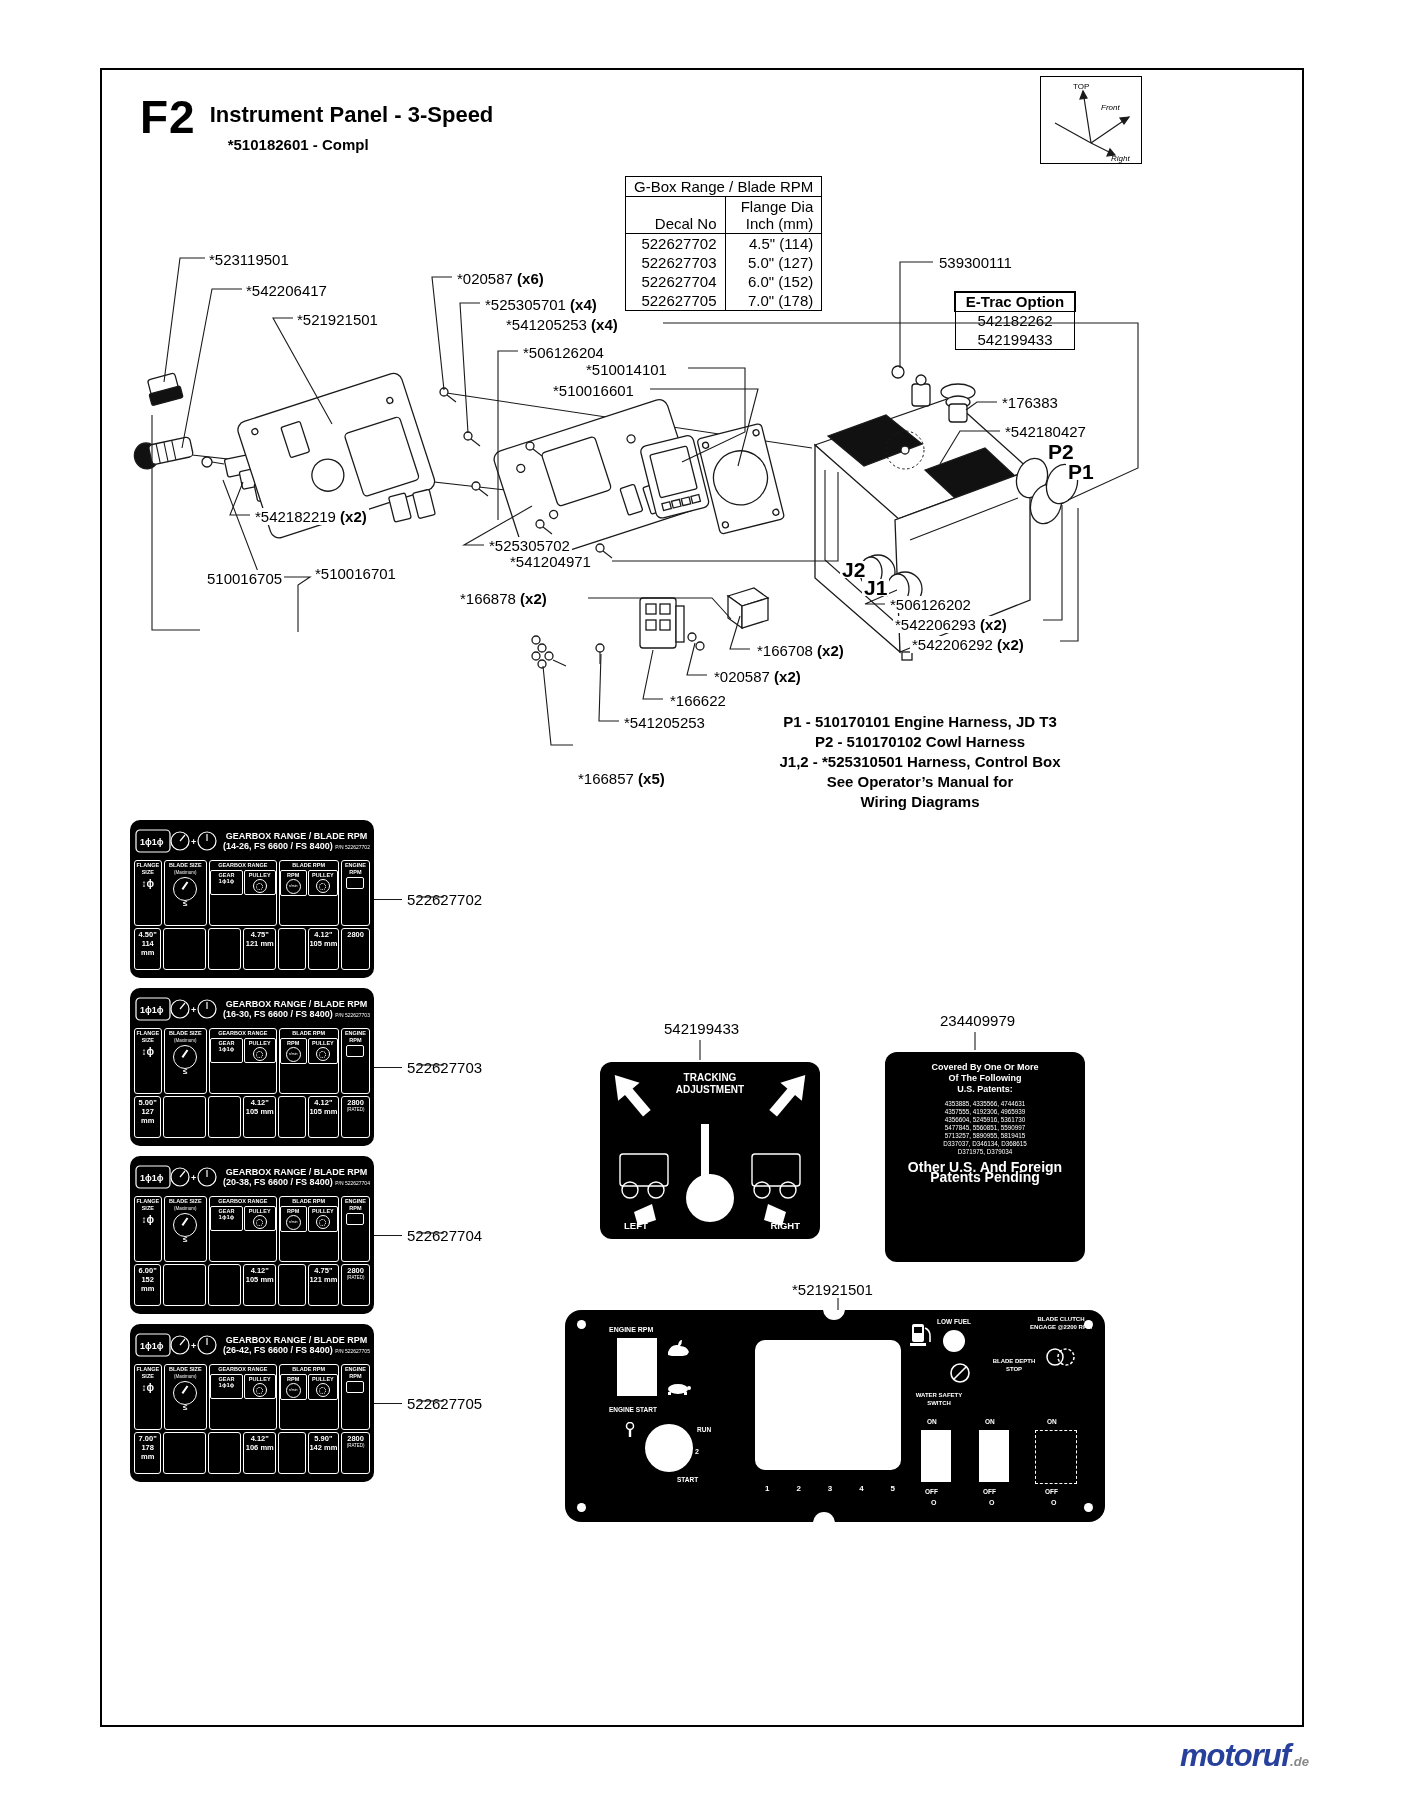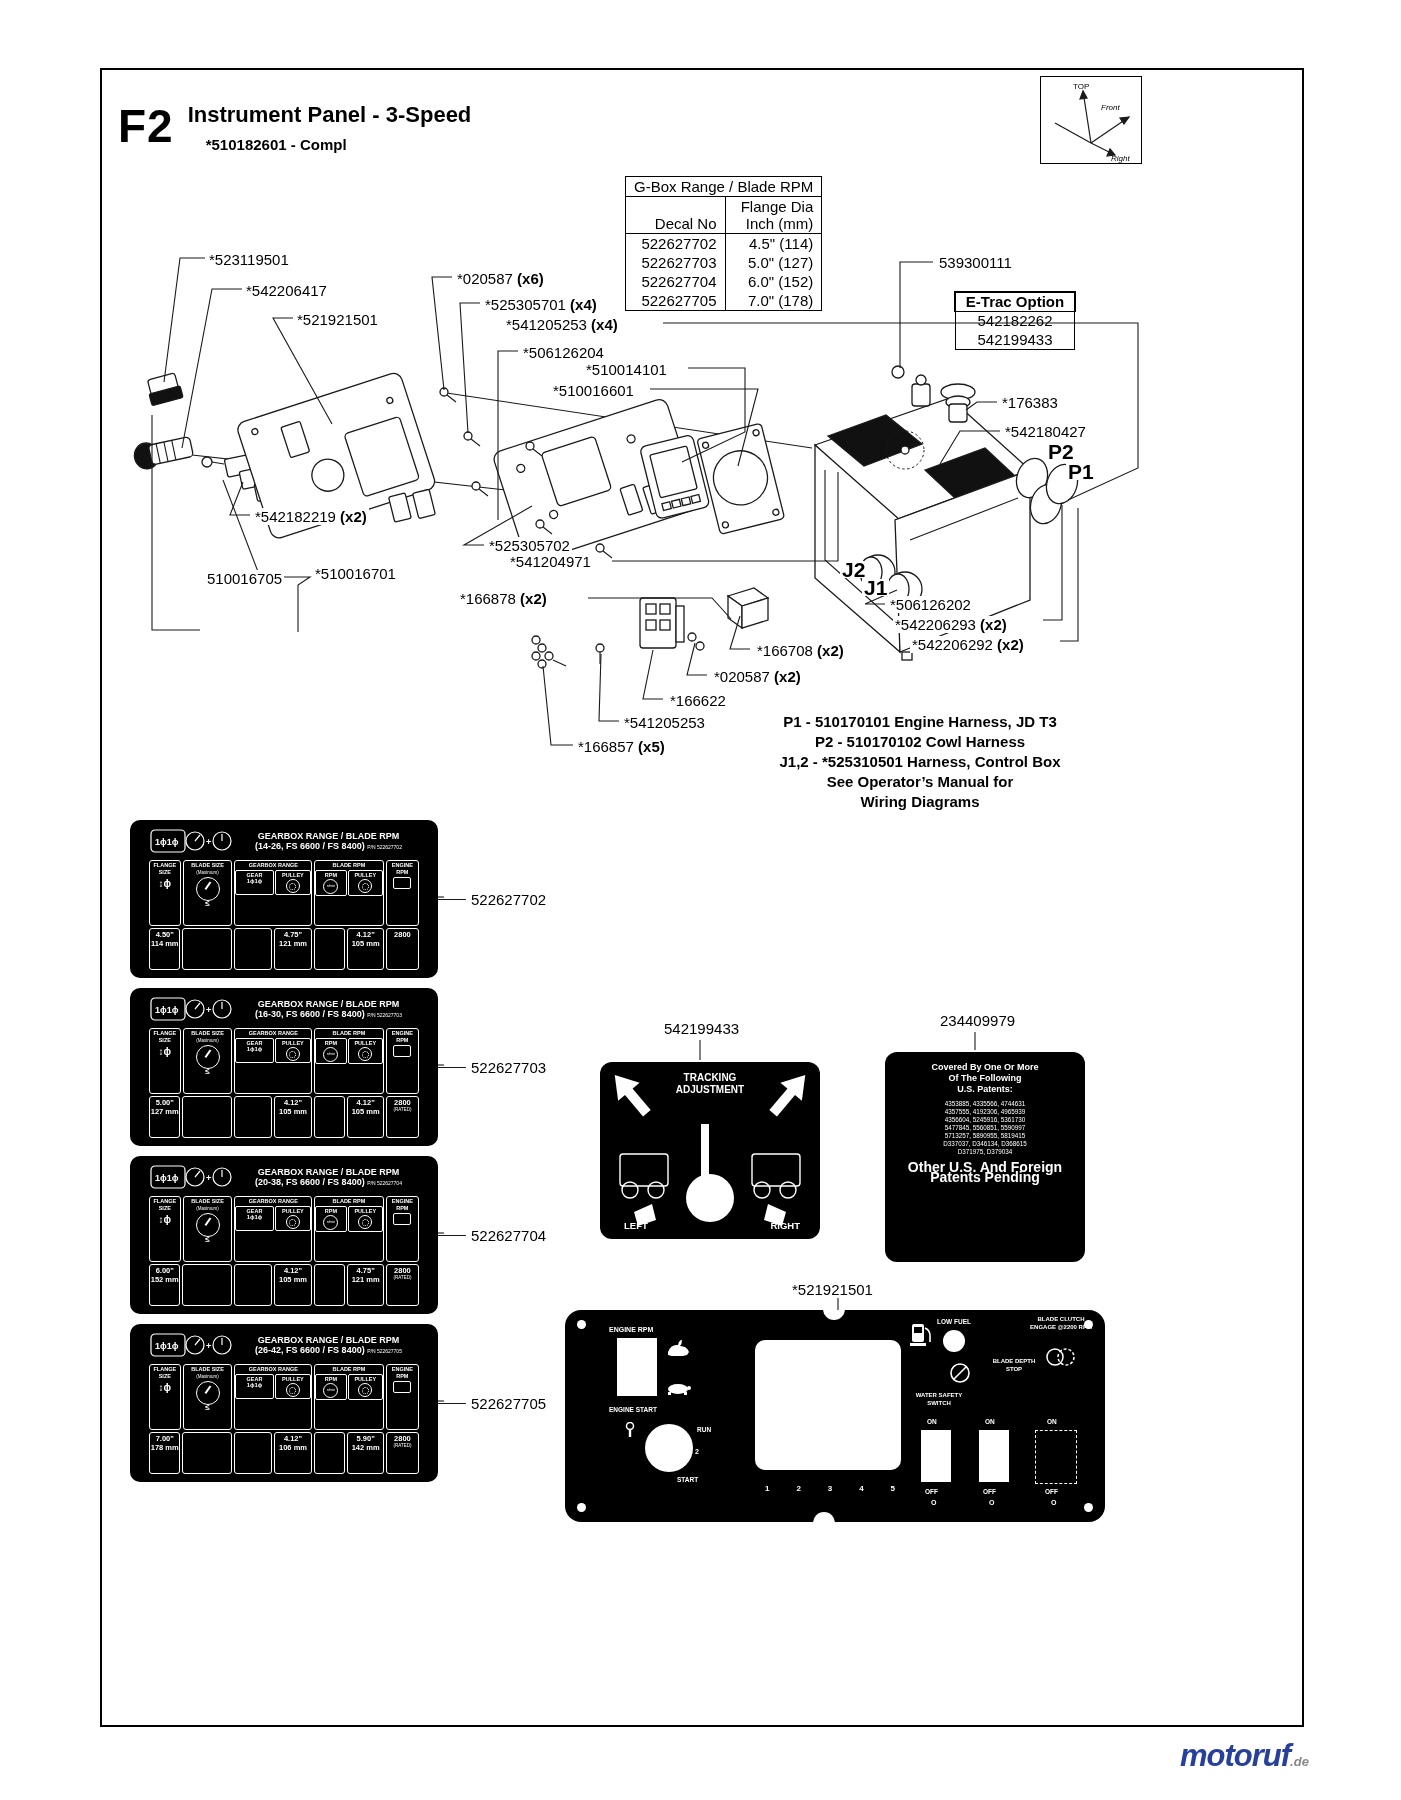--- a/index.html
+++ b/index.html
@@ -26,21 +26,21 @@
   
   .notes{font-size:15px;font-weight:bold;text-align:center;line-height:20px;white-space:nowrap;}
   
   .art{position:absolute;left:0;top:0;}
   .art .p{stroke:#1a1a1a;stroke-width:1.3;fill:#fff;}
   .art .blk{stroke:#1a1a1a;stroke-width:1.3;fill:#111;}
   .art .ln{stroke:#1a1a1a;stroke-width:1.1;fill:none;}
   .art .dt{stroke:#1a1a1a;stroke-width:1;fill:none;stroke-dasharray:2.5 2.5;}
   
   .gdecal{position:absolute;left:130px;width:380px;height:158px;display:flex;align-items:center;}
-  .gd-box{width:308px;height:158px;background:#000;border-radius:10px;color:#fff;box-sizing:border-box;padding:4px 19px;flex:none;}
+  .gd-box{width:244px;height:158px;background:#000;border-radius:10px;color:#fff;box-sizing:border-box;padding:4px 4px;flex:none;}
   .gd-head{display:flex;align-items:center;gap:3px;height:34px;}
   .gd-ic{flex:none;}
   .gd-ht{flex:1;text-align:center;line-height:10px;}
   .gd-title{font-size:9px;font-weight:bold;}
   .gd-range{font-size:9px;font-weight:bold;}
   .gd-pn{font-size:5px;font-weight:normal;}
   .gd-row{display:flex;gap:2px;margin-top:2px;}
   .gc{border:1px solid #fff;border-radius:3px;box-sizing:border-box;text-align:center;
       font-size:5.5px;font-weight:bold;line-height:6.5px;padding:1px 0;overflow:hidden;}
   .gc .vl{font-size:7.5px;line-height:9px;font-weight:bold;}
@@ -78,21 +78,21 @@
   
   .logo{font-style:italic;font-weight:bold;font-size:31px;color:#27409b;letter-spacing:-1px;}
   .logo .tld{font-size:13px;color:#8a8a8a;letter-spacing:0;}
 </style>
 </head>
 <body>
 
 <div class="page">
   <div class="frame"></div>
 
-  <div class="abs" style="left:118px;top:90px;display:flex;gap:14px;align-items:flex-end;">
+  <div class="abs" style="left:140px;top:90px;display:flex;gap:14px;align-items:flex-start;">
     <div class="sec">F2</div>
     <div style="padding-top:12px;">
       <div class="ttl">Instrument Panel - 3-Speed</div>
       <div class="sub" style="padding-left:18px;margin-top:8px;">*510182601 - Compl</div>
     </div>
   </div>
 
   <svg class="abs compass" style="left:1040px;top:76px;" width="100" height="86">
     <g stroke="#1a1a1a" stroke-width="1.2" fill="#1a1a1a">
       <line x1="50" y1="66" x2="42" y2="14"></line>
@@ -346,21 +346,21 @@
   <div class="co" style="left:458px;top:590px;"><span>*166878</span> <b>(x2)</b></div>
   <div class="co big" style="left:840px;top:561px;">J2</div>
   <div class="co big" style="left:862px;top:579px;">J1</div>
   <div class="co" style="left:888px;top:596px;"><span>*506126202</span> <b></b></div>
   <div class="co" style="left:893px;top:616px;"><span>*542206293</span> <b>(x2)</b></div>
   <div class="co" style="left:910px;top:636px;"><span>*542206292</span> <b>(x2)</b></div>
   <div class="co" style="left:755px;top:642px;"><span>*166708</span> <b>(x2)</b></div>
   <div class="co" style="left:712px;top:668px;"><span>*020587</span> <b>(x2)</b></div>
   <div class="co" style="left:668px;top:692px;"><span>*166622</span> <b></b></div>
   <div class="co" style="left:622px;top:714px;"><span>*541205253</span> <b></b></div>
-  <div class="co" style="left:576px;top:738px;"><span>*166857</span> <b>(x5)</b></div>
+  <div class="co" style="left:576px;top:770px;"><span>*166857</span> <b>(x5)</b></div>
 
   <div class="abs notes" style="left:740px;top:712px;width:360px;">
     <div>P1 - 510170101 Engine Harness, JD T3</div>
     <div>P2 - 510170102 Cowl Harness</div>
     <div>J1,2 - *525310501 Harness, Control Box</div>
     <div>See Operator’s Manual for</div>
     <div>Wiring Diagrams</div>
   </div>
 
   <div class="gdecal" style="top:820px;">

